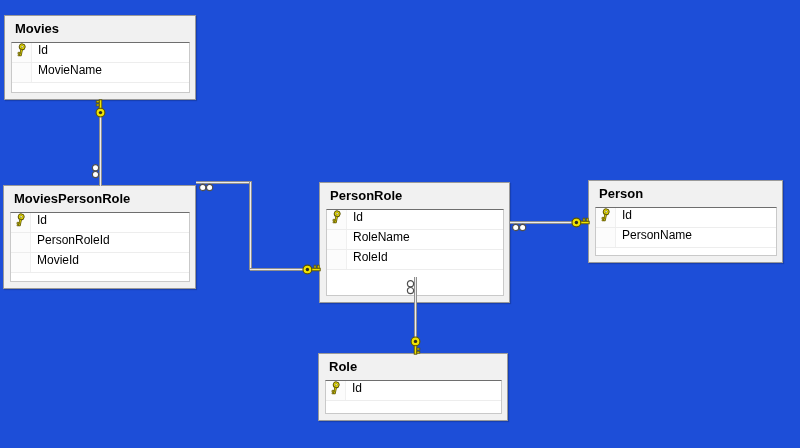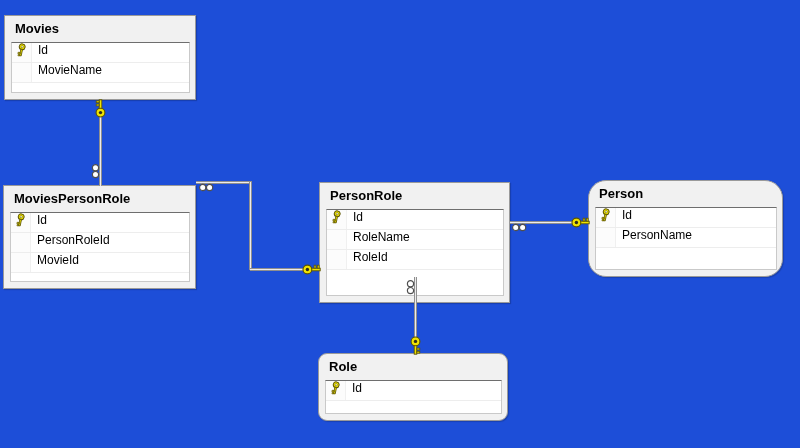--- a/index.html
+++ b/index.html
@@ -128,42 +128,42 @@
         <div class="db-row">
           <div class="db-row-gutter"></div>
           <div class="db-col-name">RoleName</div>
         </div>
         <div class="db-row">
           <div class="db-row-gutter"></div>
           <div class="db-col-name">RoleId</div>
         </div>
       </div>
     </div>
-    <div class="db-table" style="left: 588px; top: 180px; width: 195px; height: 97px; border-radius: 18px;">
+    <div class="db-table" style="left: 588px; top: 180px; width: 195px; height: 83px;">
       <div class="db-table-title">Person</div>
       <div class="db-grid">
         <div class="db-row">
           <div class="db-row-gutter">
             <span><svg width="11" height="15" viewBox="0 0 11 15" style="transform:rotate(12deg)">
                 <circle cx="5.4" cy="3.7" r="2.9" fill="#f0e300" stroke="#5c5400" stroke-width="1"></circle>
                 <circle cx="5.4" cy="3.7" r="1.1" fill="#fdfdf2" stroke="#5c5400" stroke-width="0.5"></circle>
                 <rect x="4.6" y="6.3" width="1.7" height="6.6" fill="#f0e300" stroke="#5c5400" stroke-width="0.8"></rect>
                 <rect x="2.6" y="9.9" width="2.1" height="1.4" fill="#f0e300" stroke="#5c5400" stroke-width="0.7"></rect>
                 <rect x="3.1" y="12.1" width="1.6" height="1.2" fill="#f0e300" stroke="#5c5400" stroke-width="0.7"></rect>
               </svg></span>
           </div>
           <div class="db-col-name">Id</div>
         </div>
         <div class="db-row">
           <div class="db-row-gutter"></div>
           <div class="db-col-name">PersonName</div>
         </div>
       </div>
     </div>
-    <div class="db-table" style="left: 318px; top: 353px; width: 190px; height: 68px; border-radius: 9px;">
+    <div class="db-table" style="left: 318px; top: 353px; width: 190px; height: 68px;">
       <div class="db-table-title">Role</div>
       <div class="db-grid">
         <div class="db-row">
           <div class="db-row-gutter">
             <span><svg width="11" height="15" viewBox="0 0 11 15" style="transform:rotate(12deg)">
                 <circle cx="5.4" cy="3.7" r="2.9" fill="#f0e300" stroke="#5c5400" stroke-width="1"></circle>
                 <circle cx="5.4" cy="3.7" r="1.1" fill="#fdfdf2" stroke="#5c5400" stroke-width="0.5"></circle>
                 <rect x="4.6" y="6.3" width="1.7" height="6.6" fill="#f0e300" stroke="#5c5400" stroke-width="0.8"></rect>
                 <rect x="2.6" y="9.9" width="2.1" height="1.4" fill="#f0e300" stroke="#5c5400" stroke-width="0.7"></rect>
                 <rect x="3.1" y="12.1" width="1.6" height="1.2" fill="#f0e300" stroke="#5c5400" stroke-width="0.7"></rect>

